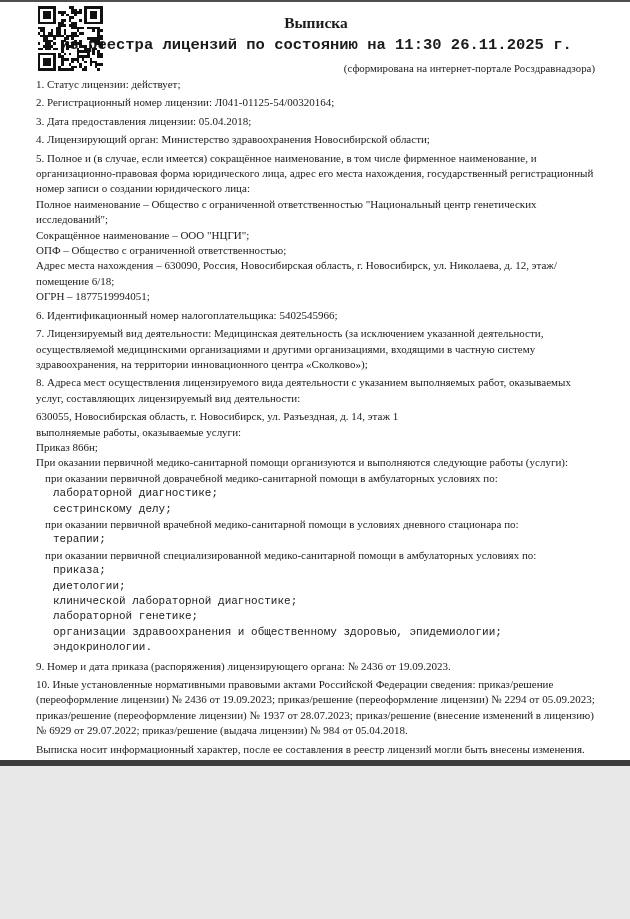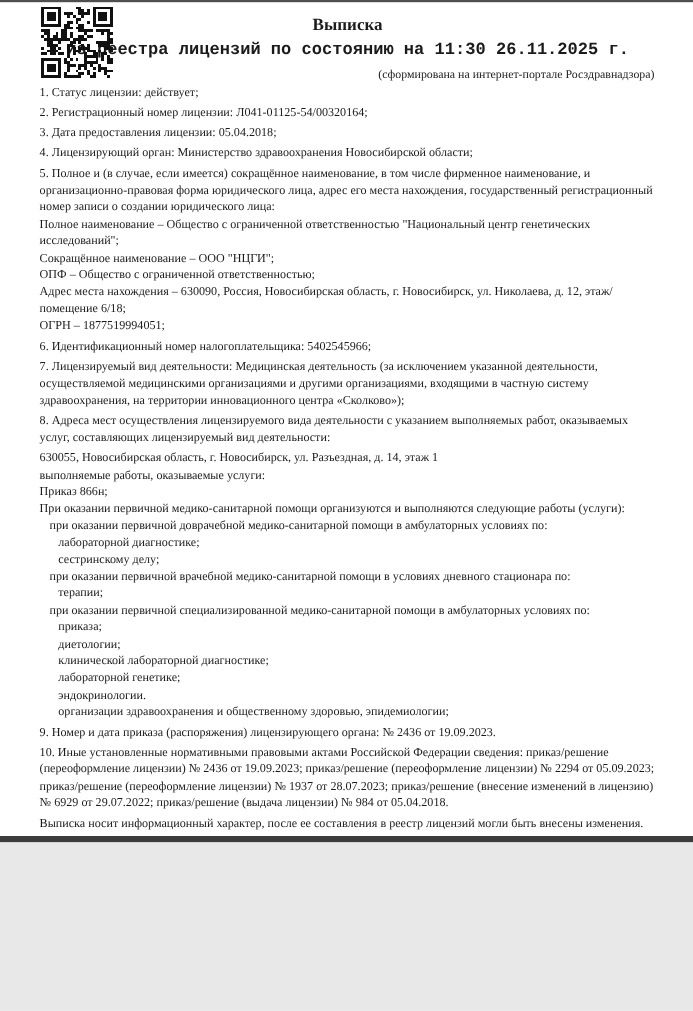--- a/index.html
+++ b/index.html
@@ -16,21 +16,21 @@
   .qr{position:absolute;left:36px;top:4px;width:68px;height:65px;}
   .qr svg{width:100%;height:100%;display:block;}
   .header{padding-top:12px;margin:0 34px 0 36px;text-align:center;font-weight:bold;}
   .t1{font-size:15.5px;line-height:18px;}
   .t2{font-size:15.5px;line-height:18px;margin-top:4px;font-family:Liberation Mono, monospace;}
   .note{margin:8px 35px 0 0;text-align:right;font-size:10.8px;color:#222;}
   .body{margin:3px 33px 0 36px;font-size:11px;line-height:15.4px;}
   .body p{margin:0;padding:0;}
   .body p.sp{margin-top:3px;}
   .body p.in1{text-indent:9px;}
-  .body p.in2{text-indent:17px;}
+  .body p.in2{text-indent:17px;font-family:Liberation Mono, monospace;}
   .stamp{
     position:absolute;left:228px;top:792px;width:210px;height:83px;
     border:2px solid #1d1d1d;border-radius:7px;box-sizing:border-box;
     background:#a16207;padding:5px 6px 0 6px;overflow:hidden;
   }
   .stamp-top{display:flex;align-items:center;}
   .emblem{width:26px;height:40px;flex:none;margin-left:2px;}
   .emblem svg{width:100%;height:100%;display:block;}
   .stamp-title{flex:1;text-align:center;font-size:9.8px;line-height:12.5px;color:#111;letter-spacing:.2px;}
   .stamp-line{font-size:8.6px;line-height:10.5px;margin-top:2.5px;white-space:nowrap;color:#111;}
@@ -294,22 +294,22 @@
     <p class="in1">при оказании первичной доврачебной медико-санитарной помощи в амбулаторных условиях по:</p>
     <p class="in2">лабораторной диагностике;</p>
     <p class="in2">сестринскому делу;</p>
     <p class="in1">при оказании первичной врачебной медико-санитарной помощи в условиях дневного стационара по:</p>
     <p class="in2">терапии;</p>
     <p class="in1">при оказании первичной специализированной медико-санитарной помощи в амбулаторных условиях по:</p>
     <p class="in2">приказа;</p>
     <p class="in2">диетологии;</p>
     <p class="in2">клинической лабораторной диагностике;</p>
     <p class="in2">лабораторной генетике;</p>
+    <p class="in2">организации здравоохранения и общественному здоровью, эпидемиологии;</p>
     <p class="in2">эндокринологии.</p>
-    <p class="in2">организации здравоохранения и общественному здоровью, эпидемиологии;</p>
     <p class="sp">9. Номер и дата приказа (распоряжения) лицензирующего органа: № 2436 от 19.09.2023.</p>
     <p class="sp">10. Иные установленные нормативными правовыми актами Российской Федерации сведения: приказ/решение (переоформление лицензии) № 2436 от 19.09.2023; приказ/решение (переоформление лицензии) № 2294 от 05.09.2023; приказ/решение (переоформление лицензии) № 1937 от 28.07.2023; приказ/решение (внесение изменений в лицензию) № 6929 от 29.07.2022; приказ/решение (выдача лицензии) № 984 от 05.04.2018.</p>
     <p class="sp">Выписка носит информационный характер, после ее составления в реестр лицензий могли быть внесены изменения.</p>
   </div>
 
   <div class="stamp">
     <div class="stamp-top">
       <div class="emblem">
         <svg viewBox="0 0 60 100" xmlns="http://www.w3.org/2000/svg">
           <g fill="#8f8f8f">

